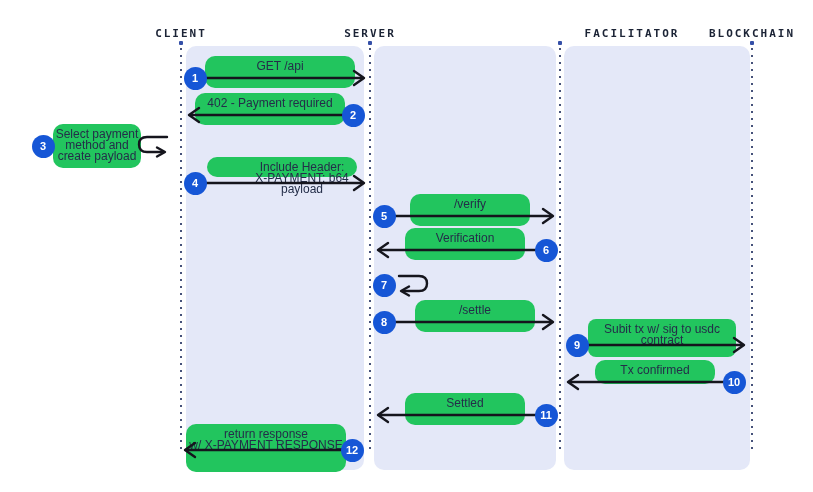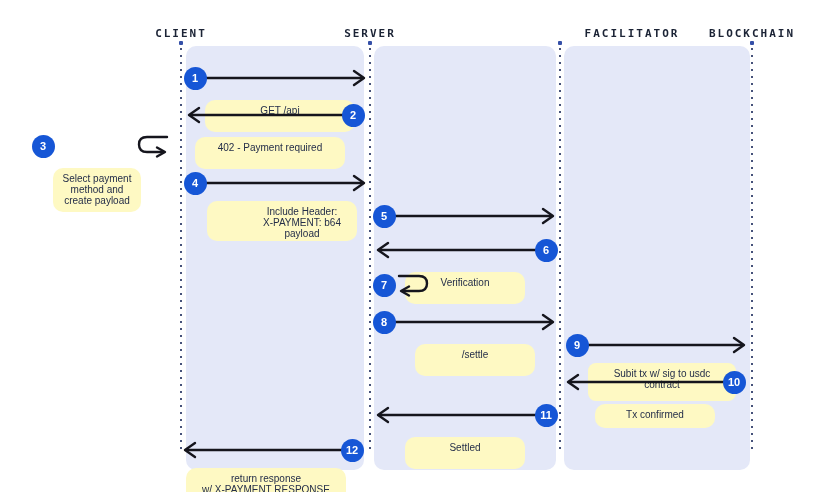--- a/index.html
+++ b/index.html
@@ -16,23 +16,23 @@
     font-size:11px;font-weight:700;letter-spacing:2px;color:#1b2335;white-space:nowrap;z-index:3;
   }
   .top-dot{
     position:absolute;width:4px;height:4px;background:#3550a8;border-radius:1px;z-index:3;
   }
   .lifeline{
     position:absolute;top:48px;height:402px;width:2px;z-index:1;
     background-image:repeating-linear-gradient(to bottom,#46527a 0 1.8px,transparent 1.8px 7px);
   }
   .bubble{
-    position:absolute;background:#fef9c3;border-radius:10px;z-index:2;
-    color:#242e49;font-size:10px;line-height:11px;text-align:center;
-    white-space:pre-line;box-sizing:border-box;padding-top:5px;margin-top:44px;
+    position:absolute;background:#22c55e;border-radius:10px;z-index:2;
+    color:#242e49;font-size:12px;line-height:11px;text-align:center;
+    white-space:pre-line;box-sizing:border-box;padding-top:5px;
   }
   .bubble.mid{display:flex;align-items:center;justify-content:center;padding-top:0;}
   .arrow{position:absolute;z-index:4;}
   .arrow path{stroke:#15151d;stroke-width:2.4;fill:none;stroke-linecap:round;stroke-linejoin:round;}
   .badge{
     position:absolute;width:23px;height:23px;border-radius:50%;background:#1656d6;z-index:5;
     color:#fff;font-size:11px;font-weight:700;display:flex;align-items:center;justify-content:center;
   }
 </style>
 </head>
@@ -75,28 +75,29 @@
 
   <div class="bubble" style="left:53px;top:124px;width:88px;height:44px;">Select payment
 method and
 create payload</div>
   <svg class="arrow" style="left:136px;top:133px;" width="34" height="27">
     <path d="M31 4 H11 Q3 4 3 11.5 Q3 19 11 19 H26"></path>
       <path d="M21 14.5 L29 19 L21 23.5"></path>
   </svg>
   <div class="badge" style="left:31.5px;top:134.5px;">3</div>
 
-  <div class="bubble" style="left:207px;top:157px;width:150px;height:40px;padding-left:40px;">Include Header:
+  <div class="bubble" style="left:207px;top:157px;width:150px;height:20px;padding-left:40px;">Include Header:
 X-PAYMENT: b64 payload</div>
   <svg class="arrow" style="left:195px;top:171px;" width="172" height="24">
     <path d="M0 12 H167"></path>
       <path d="M159 5 L169 12 L159 19"></path>
   </svg>
   <div class="badge" style="left:183.5px;top:171.5px;">4</div>
 
+  <div class="bubble" style="left:410px;top:194px;width:120px;height:32px;">/verify</div>
   <svg class="arrow" style="left:384px;top:204px;" width="172" height="24">
     <path d="M0 12 H167"></path>
       <path d="M159 5 L169 12 L159 19"></path>
   </svg>
   <div class="badge" style="left:372.5px;top:204.5px;">5</div>
 
   <div class="bubble" style="left:405px;top:228px;width:120px;height:32px;">Verification</div>
   <svg class="arrow" style="left:375px;top:238px;" width="172" height="24">
     <path d="M172 12 H5"></path>
       <path d="M13 5 L3 12 L13 19"></path>

